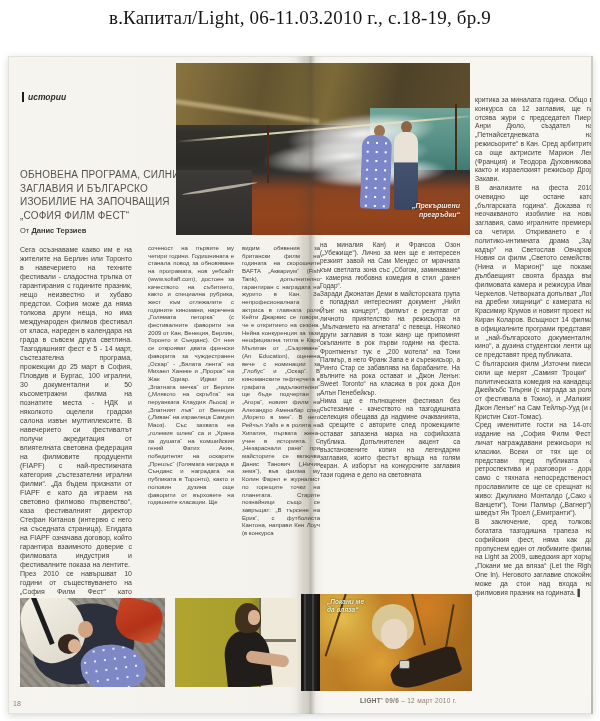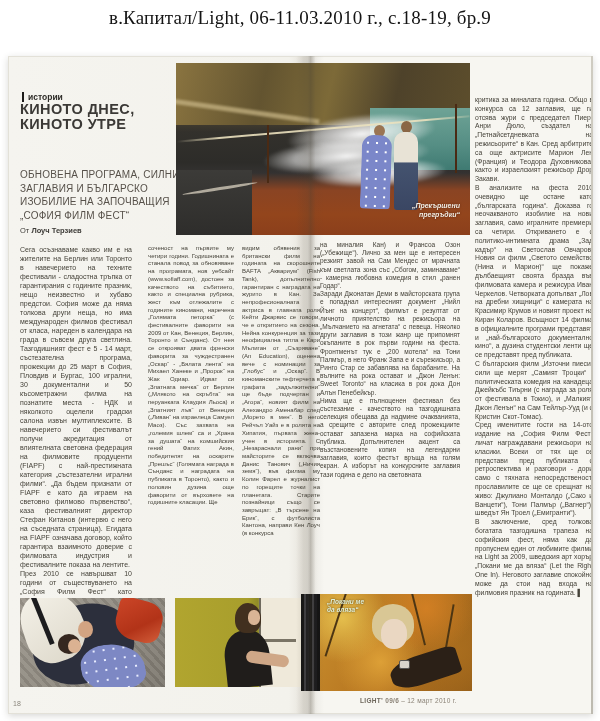--- a/index.html
+++ b/index.html
@@ -18,21 +18,21 @@
     background:linear-gradient(90deg,#f5f4ef 0%,#f3f2ec 48%,#e7e4dc 50.5%,#f7f6f1 53%,#f7f6f1 100%);
     box-shadow:0 2px 7px rgba(40,38,30,.18), inset 0 0 0 1px #e3e1d8;
   }
   .gutter{
     position:absolute;left:288px;top:0;width:28px;height:658px;
     background:linear-gradient(90deg,rgba(70,64,52,0) 0%,rgba(70,64,52,.16) 42%,rgba(70,64,52,.30) 52%,rgba(70,64,52,.05) 70%,rgba(70,64,52,0) 100%);
     pointer-events:none;
   }
   
   .tag{
-    position:absolute;left:14px;top:36px;font-size:8.5px;font-weight:bold;color:#2e2c28;
+    position:absolute;left:14px;top:36px;font-size:8.5px;font-weight:bold;font-style:italic;color:#2e2c28;
     border-left:2px solid #1d1c1a;padding-left:4px;line-height:10px;
   }
   .headline{
     position:absolute;left:12px;top:46px;font-size:14.5px;line-height:15px;font-weight:bold;
     color:#3b3936;letter-spacing:.4px;white-space:pre-line;
   }
   .standfirst{
     position:absolute;left:12px;top:112px;width:160px;font-size:10px;line-height:13.5px;
     color:#57514a;letter-spacing:.2px;
   }
@@ -139,28 +139,26 @@
 </style>
 </head>
 <body>
 
 <div class="scan-caption">в.Капитал/Light, 06-11.03.2010 г., с.18-19, бр.9</div>
 
 <div class="spread">
 
   <div class="tag">истории</div>
 
-  <div class="headline">КИНОТО ДНЕС,
-КИНОТО УТРЕ</div>
 
   <div class="standfirst">ОБНОВЕНА ПРОГРАМА, СИЛНИ ЗАГЛАВИЯ И БЪЛГАРСКО ИЗОБИЛИЕ НА ЗАПОЧВАЩИЯ „СОФИЯ ФИЛМ ФЕСТ“</div>
 
   <div class="byline">
     <span>От</span>
-    <b>Лоуч Терзиев</b>
+    <b>Данис Терзиев</b>
   </div>
 
   <div class="colbody col1">Сега осъзнаваме какво им е на жителите на Берлин или Торонто в навечерието на техните фестивали - сладостна тръпка от гарантирания с годините празник, нещо неизвестно и хубаво предстои. София може да няма толкова други неща, но има международен филмов фестивал от класа, нареден в календара на града в съвсем друга светлина. Тазгодишният фест е 5 - 14 март, състезателна програма, прожекции до 25 март в София, Пловдив и Бургас, 100 игрални, 30 документални и 50 късометражни филма на познатите места - НДК и няколкото оцелели градски салона извън мултиплексите. В навечерието си фестивалът получи акредитация от влиятелната световна федерация на филмовите продуценти (FIAPF) с най-престижната категория „състезателни игрални филми“. „Да бъдем признати от FIAPF е като да играем на световно филмово първенство“, каза фестивалният директор Стефан Китанов (интервю с него на съседната страница). Егидата на FIAPF означава договор, който гарантира взаимното доверие с филмовата индустрия и фестивалните показа на лентите.
 През 2010 се навършват 10 години от съществуването на „София Филм Фест“ като международен филмов фестивал, без тематичната на-</div>
   <div class="colbody col2">соченост на първите му четири години. Годишнината е станала повод за обновяване на програмата, нов уебсайт (www.sofiaff.com), достоен за качеството на събитието, както и специална рубрика, жест към отлежалите с годините киномани, наречена „Голямата петорка“ (с фестивалните фаворити на 2009 от Кан, Венеция, Берлин, Торонто и Сънданс). От нея се открояват двата френски фаворита за чуждестранен „Оскар“ - „Бялата лента“ на Михаел Ханеке и „Пророк“ на Жак Одиар. Идват си „Златната мечка“ от Берлин („Млякото на скръбта“ на перуанката Клаудия Льоса) и „Златният лъв“ от Венеция („Ливан“ на израелеца Самуел Маоз). Със захвата на „големия шлем“ са и „Храна за душата“ на комшийския гений Фатих Акин, победителят на оскарите „Прешъс“ (Голямата награда в Сънданс и наградата на публиката в Торонто), както и половин дузина още фаворити от върховете на годишните класации. Ще</div>
   <div class="colbody col3">видим обявения за британски филм на годината на скорошните BAFTA „Аквариум“ (Fish Tank), допълнително гарантиран с наградата на журито в Кан. За непрофесионалната актриса в главната роля Кейти Джарвис се говори, че е откритието на сезона. Нейна конкуренция за тази неофициална титла е Кари Мълиган от „Съзряване“ (An Education), оценена вече с номинации за „Глобус“ и „Оскар“. В киноманските тефтерчета в графата „задължителни“ ще бъде подчертан и „Агора“, новият филм на Алехандро Аменабар след „Морето в мен“. В него Рейчъл Уайз е в ролята на Хипатия, първата жена-учен в историята. С „Незараснали рани“ при майсторите се включва Данис Танович („Ничия земя“), във филма му Колин Фарел е журналист по горещите точки на планетата. Старите познайници също се завръщат: „В търсене на Ерик“, с футболиста Кантона, направи Кен Лоуч (в конкурса</div>
 
   <div class="feature-photo">
     <div class="cliff"></div>
     <div class="cliff-path"></div>

